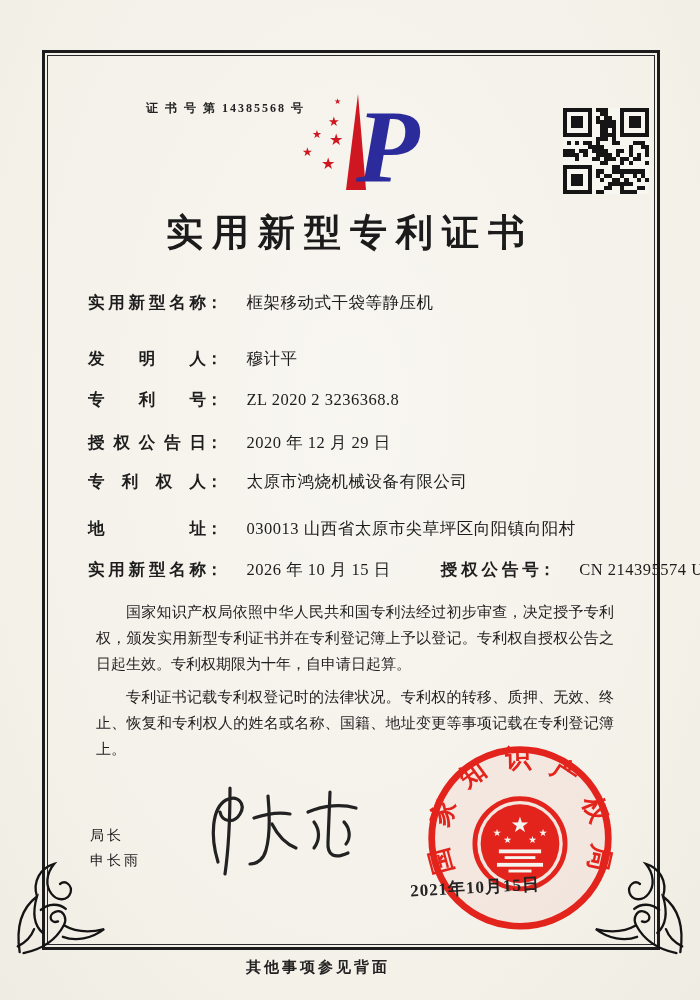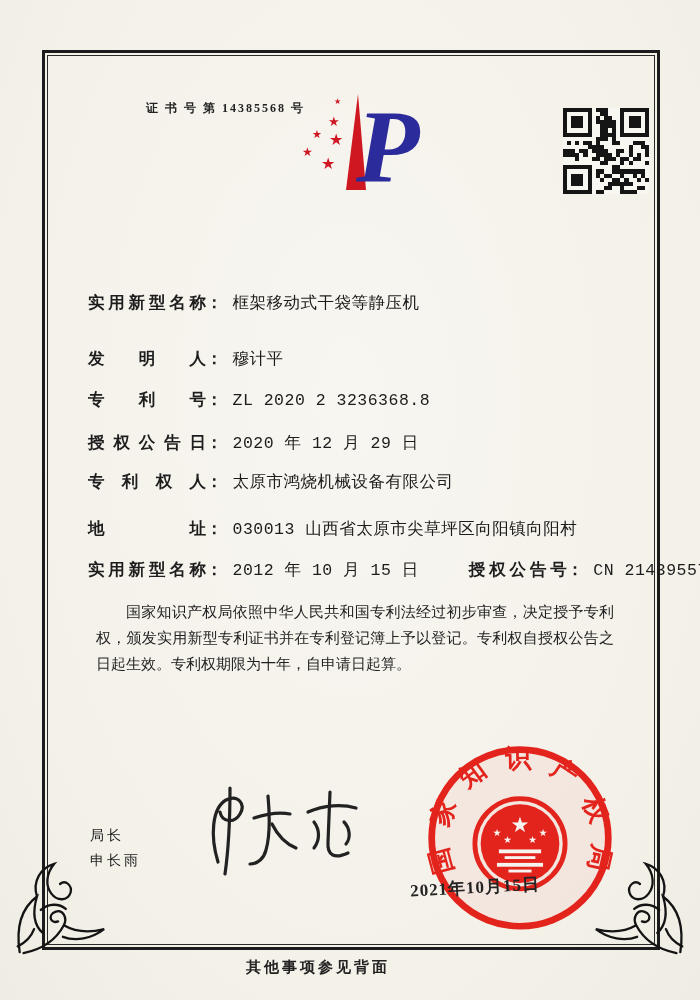--- a/index.html
+++ b/index.html
@@ -35,21 +35,21 @@
   }
   .qm{background:#151515;}
   .title{
     position:absolute;left:0;top:208px;width:700px;text-align:center;
     font-size:37px;font-weight:bold;letter-spacing:9px;color:#1b1b1b;
   }
   
   .row{position:absolute;left:88px;font-size:16.5px;white-space:nowrap;}
   .lbl{display:inline-block;width:118px;font-weight:bold;text-align:justify;text-align-last:justify;color:#1d1d1d;vertical-align:bottom;}
   .colon{font-weight:bold;color:#1d1d1d;}
-  .val{margin-left:10px;color:#1c1c1c;letter-spacing:0.5px;font-family:Liberation Mono, monospace;}
+  .val{margin-left:24px;color:#1c1c1c;letter-spacing:0.5px;}
   .r1{top:292px}.r2{top:348px}.r3{top:389px}.r4{top:432px}.r5{top:471px}.r6{top:518px}.r7{top:559px}
   .grant-no{margin-left:46px;}
   .grant-no .lbl{width:98px;}
   
   .paras{
     position:absolute;left:88px;top:592px;width:534px;
     font-size:15px;line-height:1.72;text-align:justify;color:#1e1e1e;
   }
   .paras p{margin:8px;text-indent:2em;}
   
@@ -555,48 +555,50 @@
       <div></div>
       <div class="qm"></div>
       <div class="qm"></div>
       <div class="qm"></div>
       <div class="qm"></div>
       <div></div>
       <div></div>
       <div></div>
     </div>
 
+  <div class="title">实用新型专利证书</div>
 
   <div class="row r1">
     <span class="lbl">实用新型名称</span><span class="colon">：</span><span class="val">框架移动式干袋等静压机</span>
   </div>
   <div class="row r2">
     <span class="lbl">发明人</span><span class="colon">：</span><span class="val">穆计平</span>
   </div>
   <div class="row r3">
     <span class="lbl">专利号</span><span class="colon">：</span><span class="val">ZL 2020 2 3236368.8</span>
   </div>
   <div class="row r4">
     <span class="lbl">授权公告日</span><span class="colon">：</span><span class="val">2020 年 12 月 29 日</span>
   </div>
   <div class="row r5">
     <span class="lbl">专利权人</span><span class="colon">：</span><span class="val">太原市鸿烧机械设备有限公司</span>
   </div>
   <div class="row r6">
     <span class="lbl">地址</span><span class="colon">：</span><span class="val">030013 山西省太原市尖草坪区向阳镇向阳村</span>
   </div>
   <div class="row r7">
-    <span class="lbl">实用新型名称</span><span class="colon">：</span><span class="val">2012 年 10 月 15 日</span>
+    <span class="lbl">实用新型名称</span><span class="colon">：</span><span class="val">2026 年 10 月 15 日</span>
     <span class="grant-no">
       <span class="lbl">授权公告号</span><span class="colon">：</span><span class="val">CN 214395574 U</span>
     </span>
   </div>
 
   <div class="paras">
     <p>国家知识产权局依照中华人民共和国专利法经过初步审查，决定授予专利权，颁发实用新型专利证书并在专利登记簿上予以登记。专利权自授权公告之日起生效。专利权期限为十年，自申请日起算。</p>
+    <p>专利证书记载专利权登记时的法律状况。专利权的转移、质押、无效、终止、恢复和专利权人的姓名或名称、国籍、地址变更等事项记载在专利登记簿上。</p>
   </div>
 
   <div class="director">
     <div>局长</div>
     <div>申长雨</div>
   </div>
 
   <svg class="sig" viewBox="0 0 170 96">
     <g fill="none" stroke="#222" stroke-width="3.2" stroke-linecap="round">
       <path d="M22,78 C14,52 16,24 30,16 C42,10 50,20 44,30 C38,40 26,38 24,28"></path>

